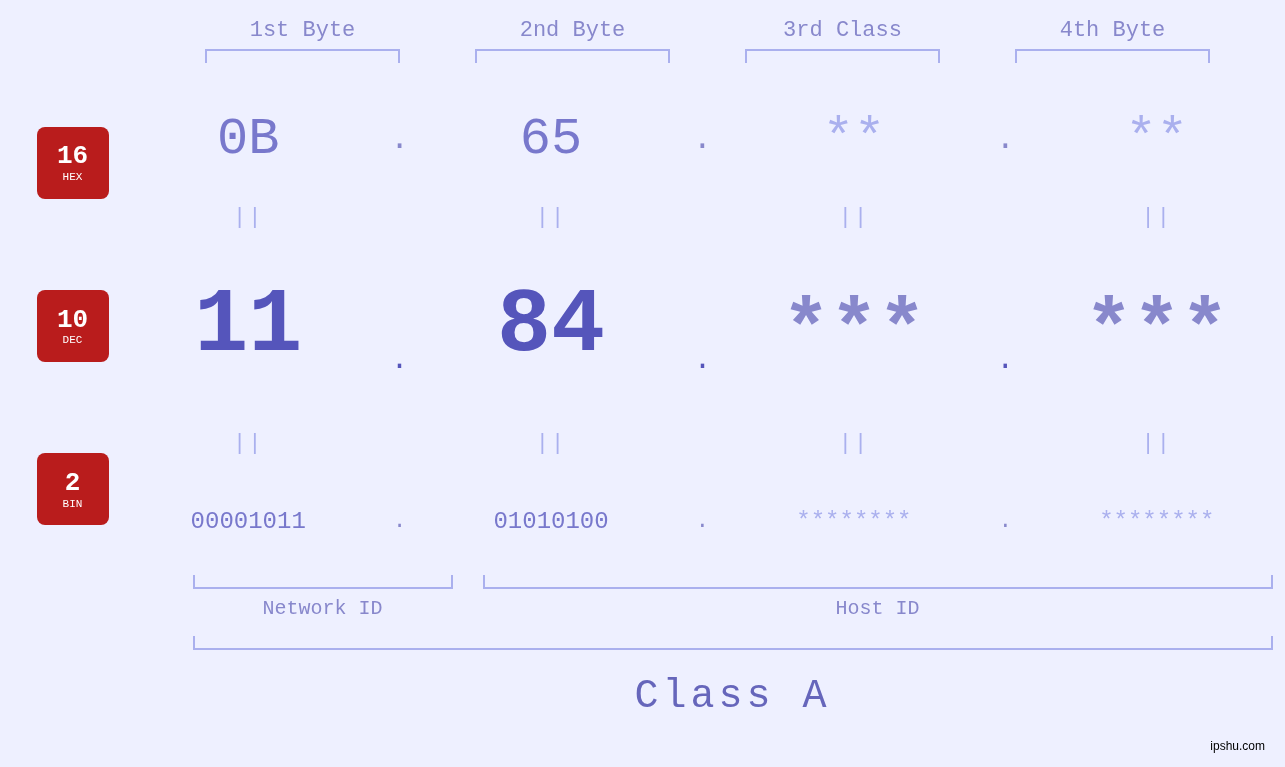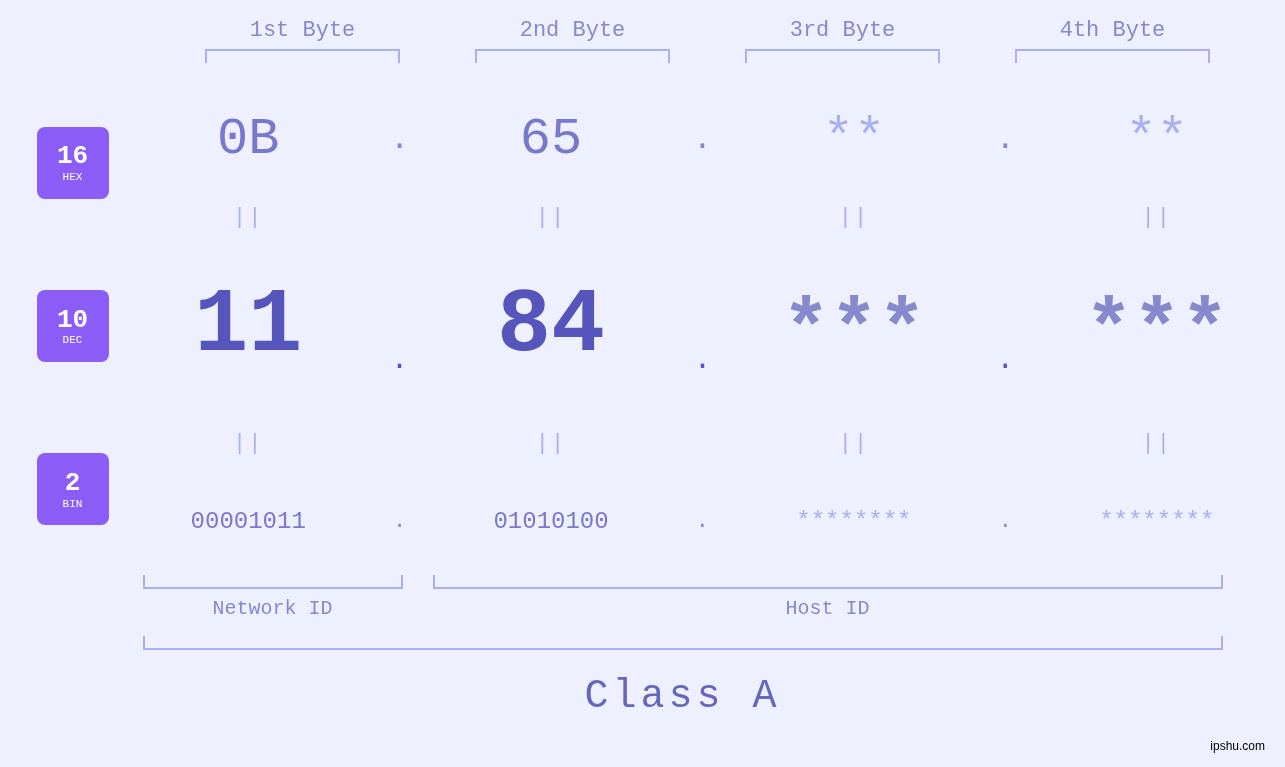--- a/index.html
+++ b/index.html
@@ -69,21 +69,21 @@
       display: flex;
       flex-direction: column;
       align-items: center;
       justify-content: space-around;
       width: 120px;
       height: 490px;
       flex-shrink: 0;
     }
 
     .badge {
-      background-color: #8b5cf6;
+      background-color: #b91c1c;
       color: white;
       border-radius: 8px;
       width: 72px;
       height: 72px;
       display: flex;
       flex-direction: column;
       align-items: center;
       justify-content: center;
       font-size: 22px;
       font-weight: bold;
@@ -156,21 +156,21 @@
     .equals-sep {
       color: #aab0ee;
       font-size: 22px;
       letter-spacing: 2px;
     }
 
     
     .bottom-section {
       display: flex;
       flex-direction: column;
-      align-items: flex-start;
+      align-items: flex-end;
       width: 1260px;
       margin-top: 4px;
     }
 
     .id-brackets-row {
       display: flex;
       flex-direction: row;
       width: 1080px;
       margin-left: 130px;
     }
@@ -316,21 +316,21 @@
     }
   </style>
 </head>
 <body>
 
 <div class="container">
 
   <div class="byte-headers">
     <div class="byte-label">1st Byte</div>
     <div class="byte-label">2nd Byte</div>
-    <div class="byte-label">3rd Byte</div>
+    <div class="byte-label">3rd Class</div>
     <div class="byte-label">4th Byte</div>
   </div>
 
   <div class="bracket-row">
     <div class="bracket"></div>
     <div class="bracket"></div>
     <div class="bracket"></div>
     <div class="bracket"></div>
   </div>
 

